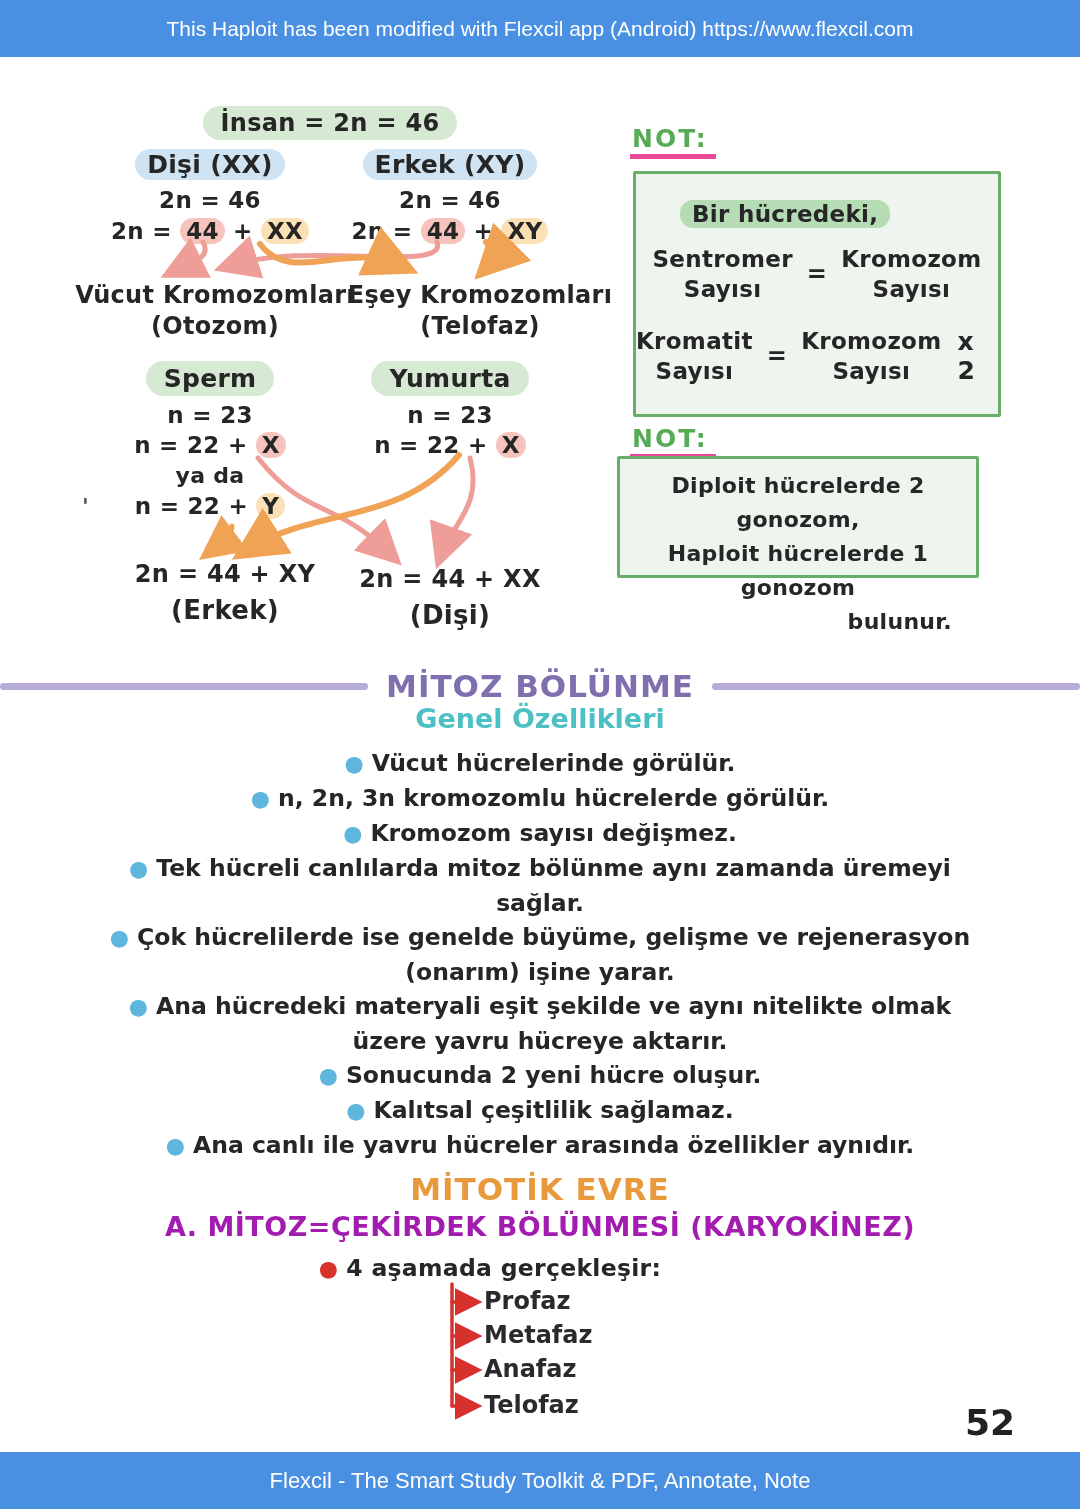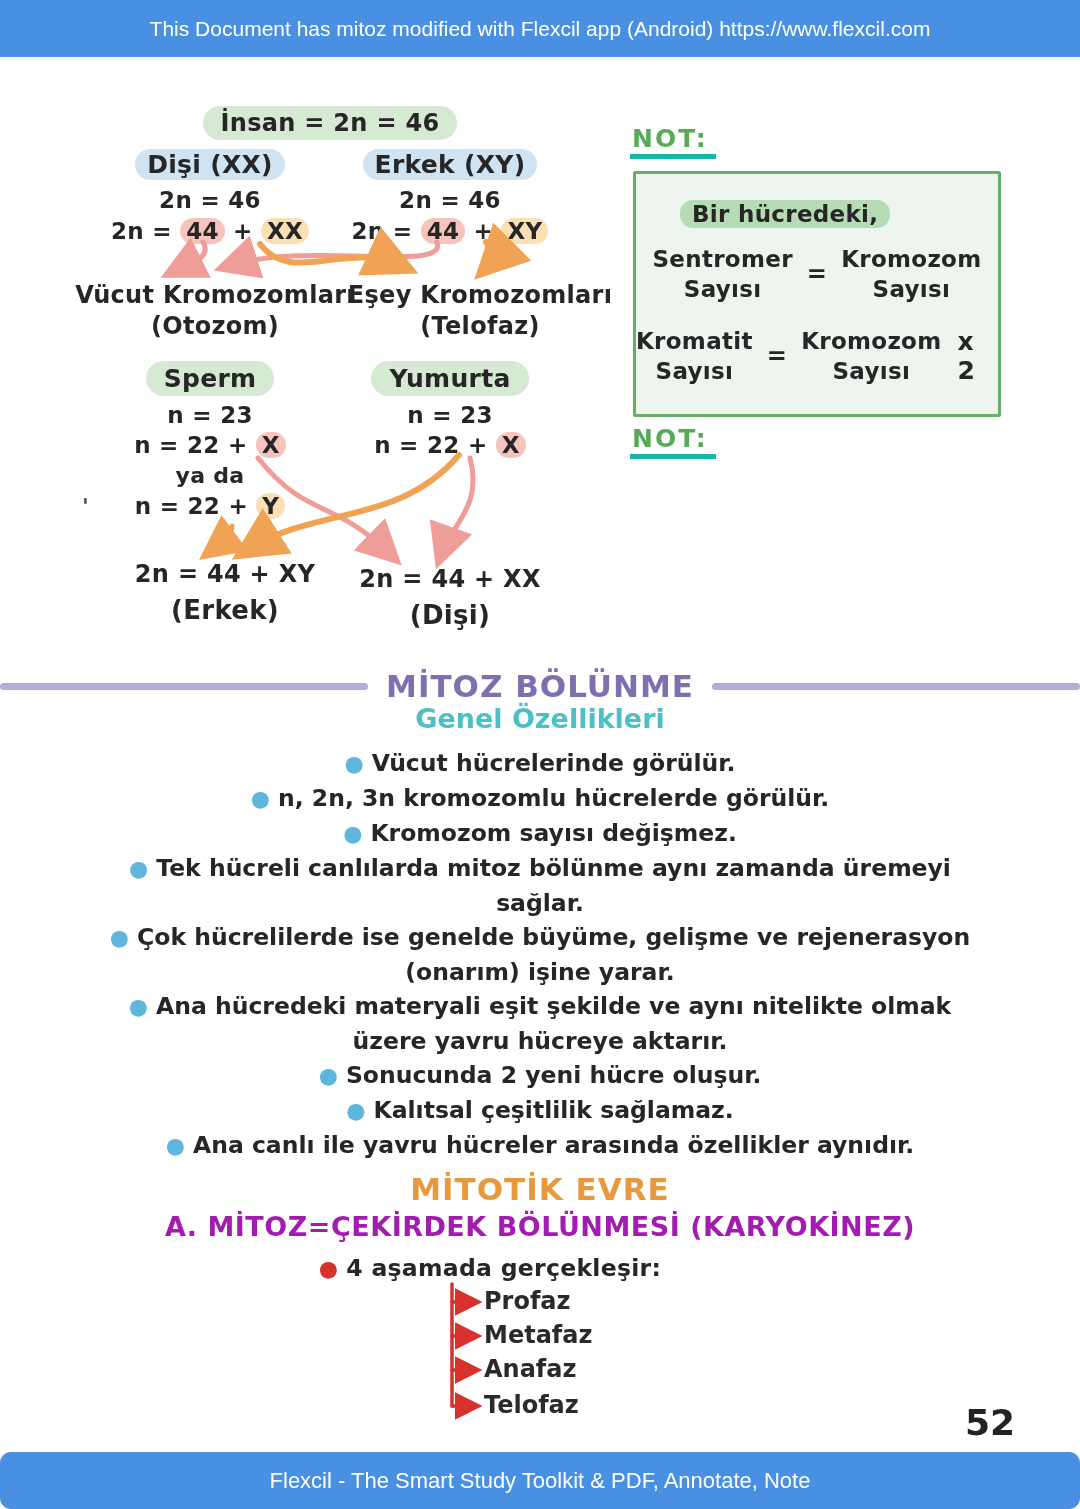--- a/index.html
+++ b/index.html
@@ -3,31 +3,31 @@
 <meta charset="utf-8">
 <style>
   html,body{margin:0;padding:0;background:#e9e9e9;}
   #page{position:relative;width:1080px;height:1509px;background:#ffffff;overflow:hidden;
         font-family:"DejaVu Sans",sans-serif;color:#2a2a2a;}
   .abs{position:absolute;}
   
   .banner{left:0;width:1080px;background:#4a90e2;color:#fff;display:flex;align-items:center;justify-content:center;
           font-family:"Liberation Sans",sans-serif;font-size:21px;}
   #top-banner{top:0;height:57px;}
-  #bottom-banner{top:1452px;height:57px;font-size:22px;border-radius:11px;}
+  #bottom-banner{top:1452px;height:57px;font-size:22px;}
   
   .hw{font-weight:bold;letter-spacing:.3px;color:#262626;}
   .pill-green{display:inline-block;background:#d6e9d2;border-radius:20px;padding:3px 18px;}
   .pill-blue{display:inline-block;background:#cfe3f3;border-radius:16px;padding:1px 12px;}
   .circ-pink{display:inline-block;background:#f6c3bd;border-radius:999px;padding:0 6px;}
   .circ-peach{display:inline-block;background:#fbdfb5;border-radius:999px;padding:0 6px;}
   .col{position:absolute;text-align:center;}
   .eq{font-size:23px;}
   
-  .not-label{font-size:25px;font-weight:bold;color:#57ab57;letter-spacing:2px;border-bottom:5px solid #14b8a6;padding:0 8px 1px 2px;}
+  .not-label{font-size:25px;font-weight:bold;color:#57ab57;letter-spacing:2px;border-bottom:5px solid #ec4899;padding:0 8px 1px 2px;}
   .not-box{position:absolute;background:#eef5ee;border:3px solid #68ad68;border-radius:2px;}
   .hl-green{display:inline-block;background:#b5dcb5;border-radius:13px;padding:1px 12px;}
   .frac{display:inline-flex;flex-direction:column;align-items:center;line-height:30px;font-size:23px;}
   .eqrow{display:flex;align-items:center;justify-content:center;gap:14px;}
   
   #mitoz-divider{top:668px;left:0;width:1080px;display:flex;align-items:center;gap:18px;}
   .divline{flex:1;height:7px;background:#b7abd9;border-radius:4px;}
   #mitoz-title{font-size:31px;font-weight:bold;color:#7f6fae;letter-spacing:1px;white-space:nowrap;}
   #mitoz-subtitle{top:703px;left:0;width:1080px;text-align:center;font-size:27px;font-weight:bold;color:#4cc0c4;}
   
@@ -43,21 +43,21 @@
   #page-number{top:1402px;left:950px;width:80px;text-align:center;font-size:36px;font-weight:bold;color:#222;}
   #stray-mark{top:494px;left:82px;font-size:22px;color:#555;font-weight:bold;}
   svg.overlay{position:absolute;left:0;top:0;pointer-events:none;}
 </style>
 </head>
 <body>
 
 <div id="page">
 
   <div id="top-banner" class="abs banner">
-    <span>This Document has mitoz modified with Flexcil app (Android) https://www.flexcil.com</span>
+    <span>This Haploit has been modified with Flexcil app (Android) https://www.flexcil.com</span>
   </div>
 
   <div id="stray-mark" class="abs">'</div>
 
   <div class="col hw" style="left:180px;top:106px;width:300px;">
     <span class="pill-green" style="font-size:24px;">İnsan = 2n = 46</span>
   </div>
 
   <div class="col hw" style="left:90px;top:149px;width:240px;">
     <span class="pill-blue" style="font-size:25px;">Dişi (XX)</span>
@@ -179,20 +179,25 @@
         <span>Kromozom</span>
         <span>Sayısı</span>
       </span>
       <span style="font-size:25px;font-weight:800;margin-left:2px;">x 2</span>
     </div>
   </div>
 
   <div class="abs" style="left:630px;top:424px;">
     <span class="not-label">NOT:</span>
   </div>
+  <div class="not-box hw" style="left:617px;top:456px;width:362px;height:122px;font-size:22px;line-height:34px;padding-top:10px;box-sizing:border-box;">
+    <div style="text-align:center;">Diploit hücrelerde 2 gonozom,</div>
+    <div style="text-align:center;">Haploit hücrelerde 1 gonozom</div>
+    <div style="text-align:right;padding-right:24px;">bulunur.</div>
+  </div>
 
   <div id="mitoz-divider" class="abs">
     <div class="divline"></div>
     <div id="mitoz-title">MİTOZ BÖLÜNME</div>
     <div class="divline"></div>
   </div>
   <div id="mitoz-subtitle" class="abs">Genel Özellikleri</div>
 
   <div id="bullets" class="abs">
     <div class="bullet"><span class="dot">●</span><span>Vücut hücrelerinde görülür.</span></div>

